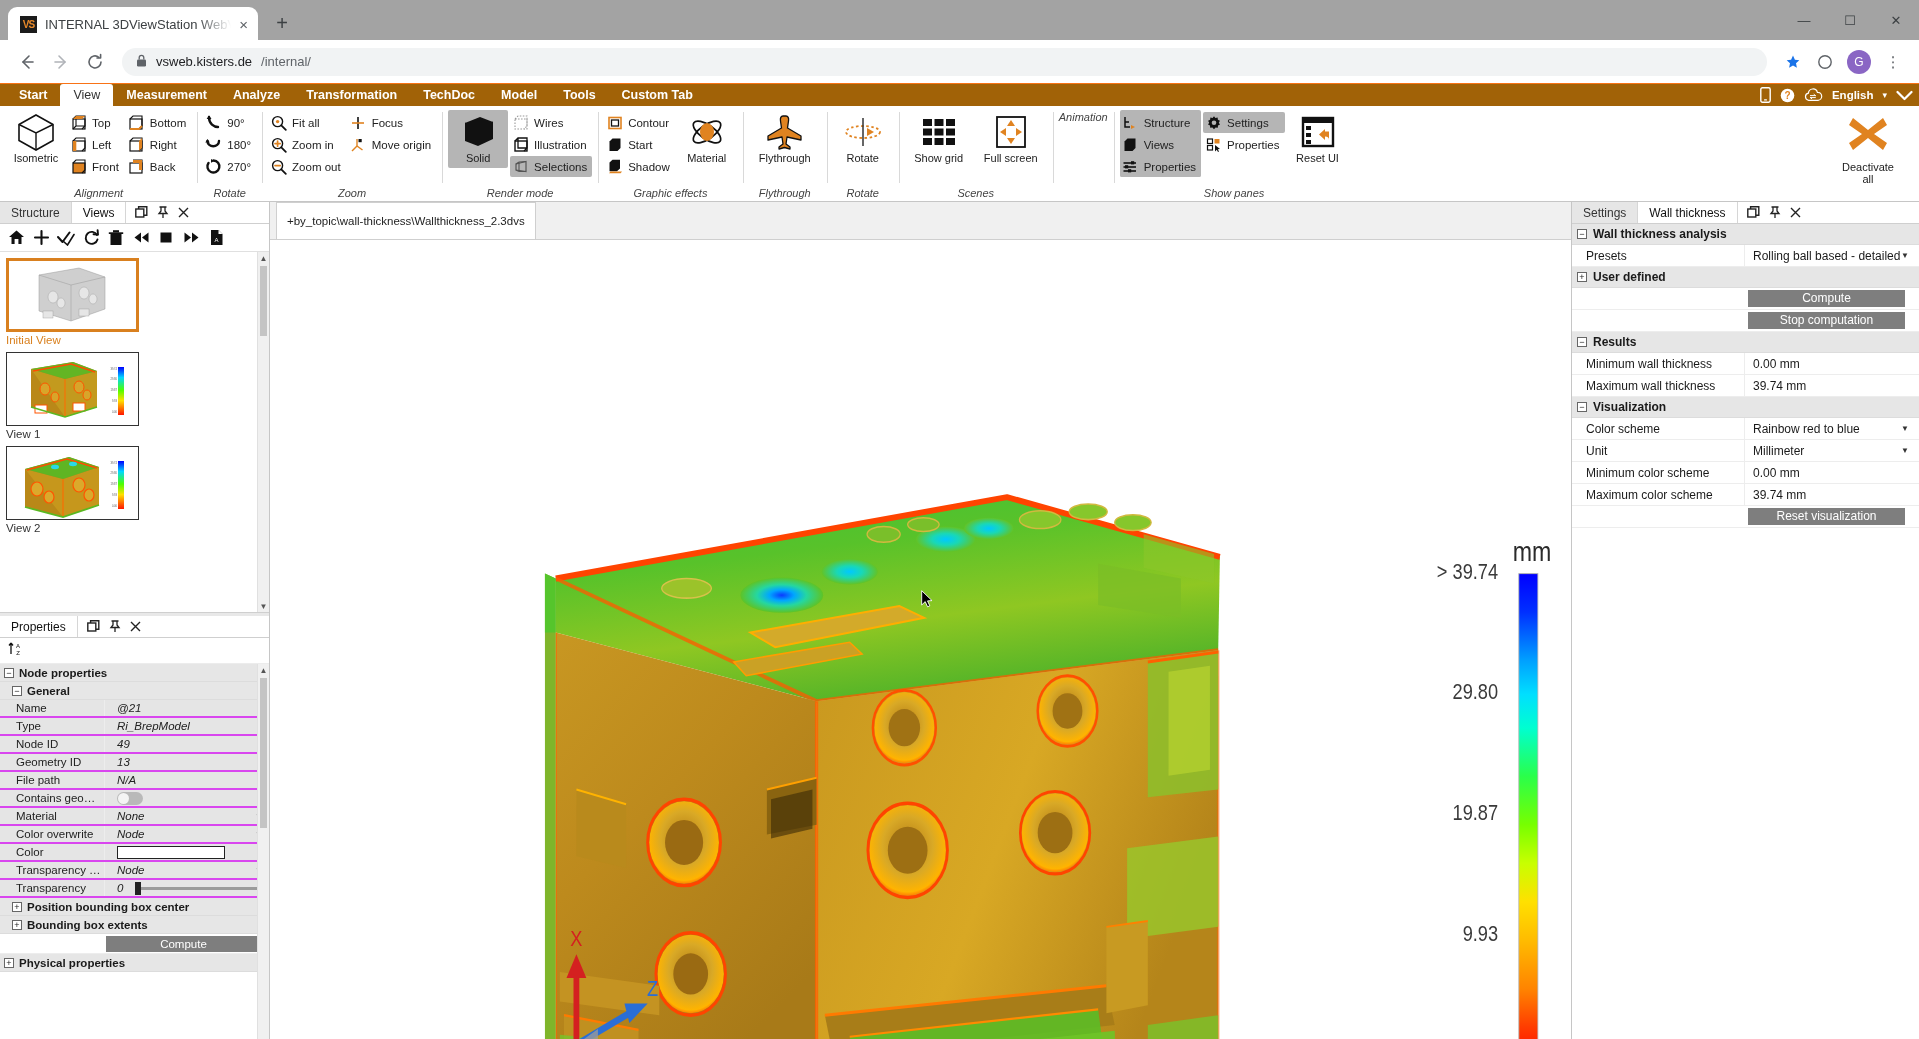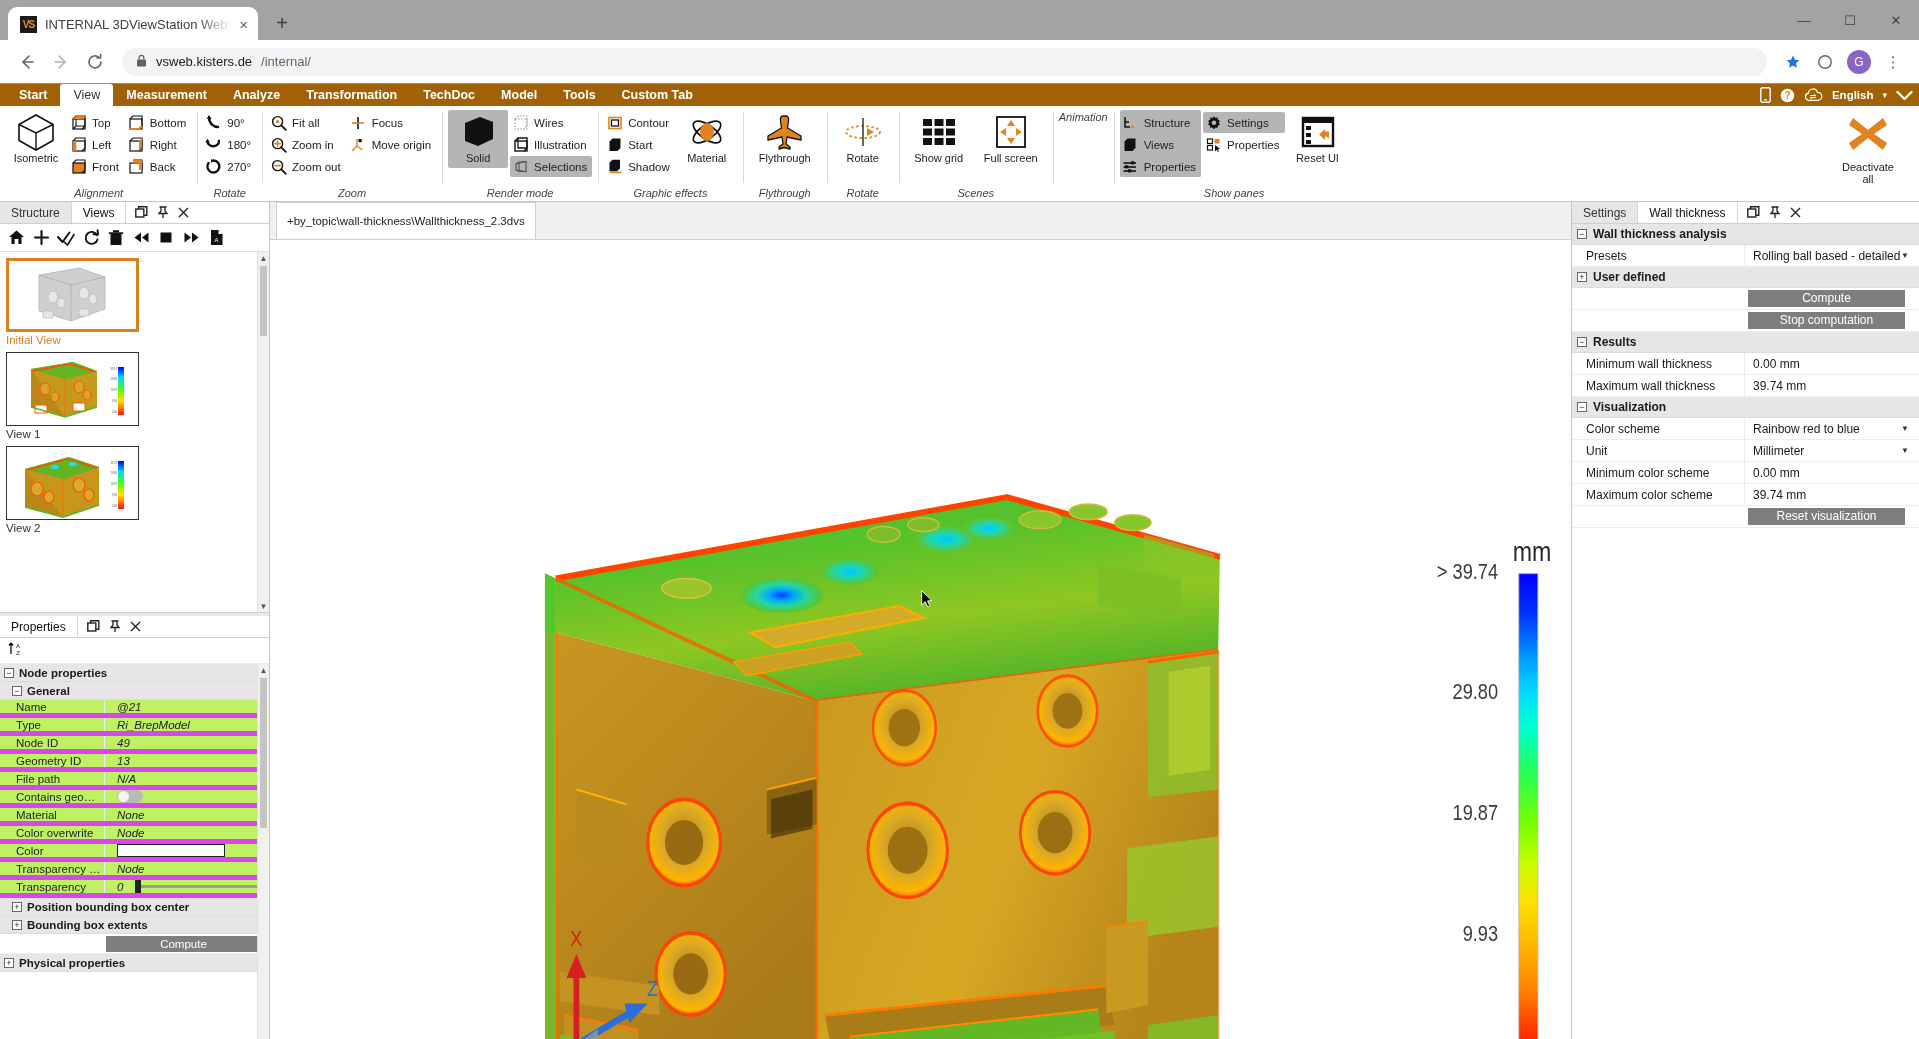--- a/index.html
+++ b/index.html
@@ -207,21 +207,21 @@
     color: #1a1a1a; font-weight: bold; border-bottom: 1px solid #dcdcdc;
   }
   .grp-row.indent { padding-left: 12px; }
   .pm {
     width: 10px; height: 10px; border: 1px solid #666; background: #fff;
     font-size: 9px; line-height: 8px; text-align: center; color: #222;
     flex: 0 0 auto; font-weight: normal;
   }
   .prow {
     display: flex; height: 18px; align-items: center; font-size: 11.5px;
-    border-bottom: 5px solid #d946ef; background: #bef264;
+    border-bottom: 2px solid #d946ef; background: #e5e5e5;
   }
   .prow .plabel { width: 104px; padding-left: 16px; color: #222;
     white-space: nowrap; overflow: hidden; text-overflow: ellipsis; }
   .prow .pval { flex: 1 1 auto; padding-left: 12px; color: #222;
     display: flex; align-items: center; gap: 4px; border-left: 1px solid #ededed;
     height: 100%; position: relative; font-style: italic;}
   .caret { position: absolute; right: 6px; font-size: 8px; color: #333; }
   .toggle {
     width: 26px; height: 13px; border-radius: 7px; background: #b9b9b9;
     position: relative;

